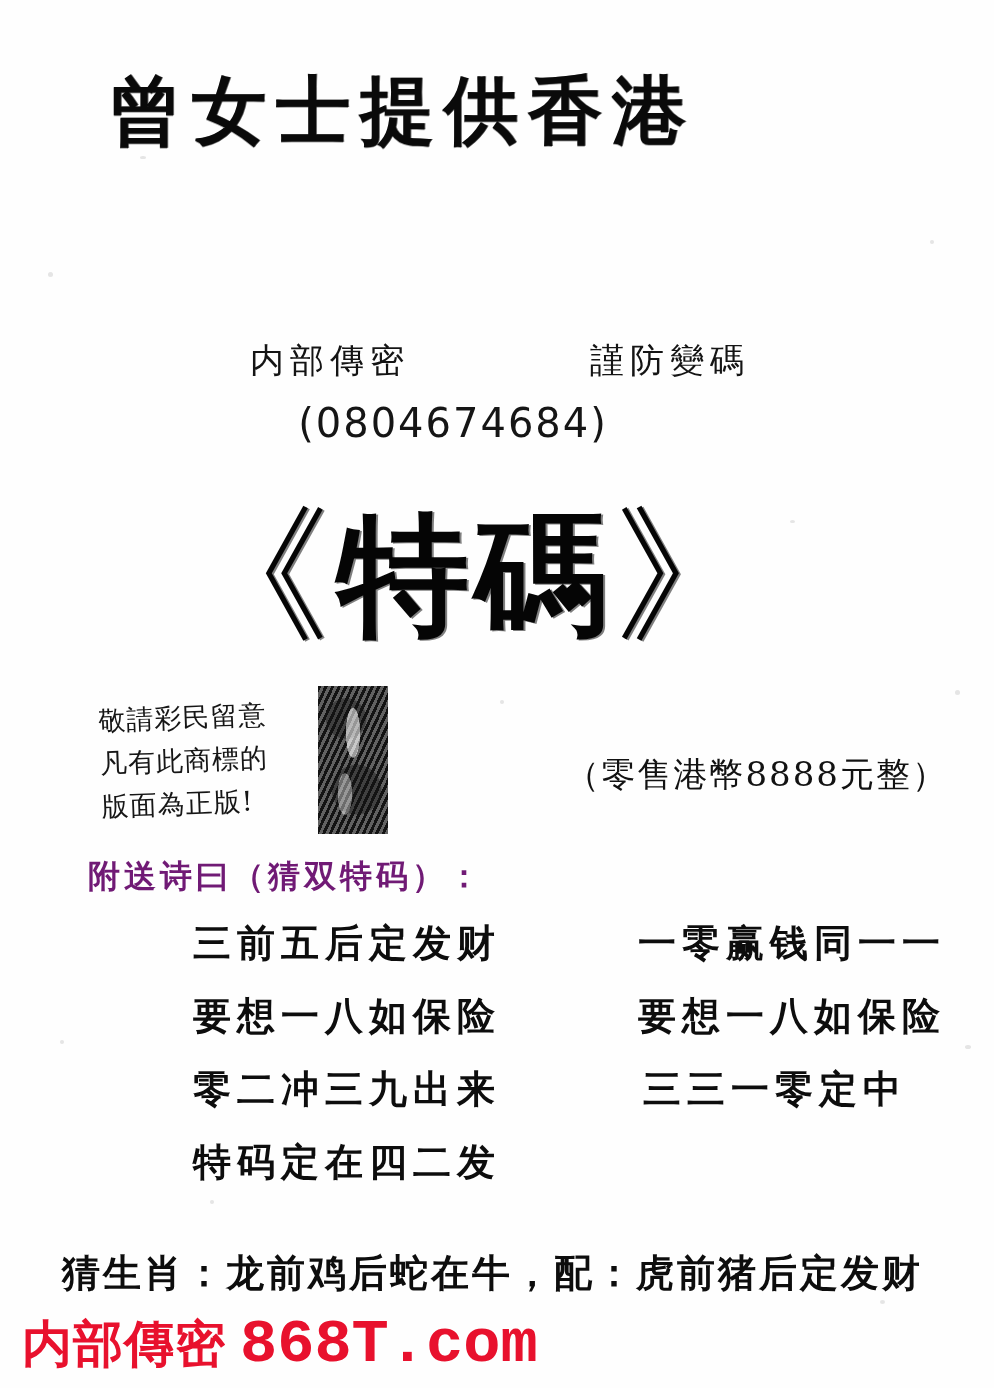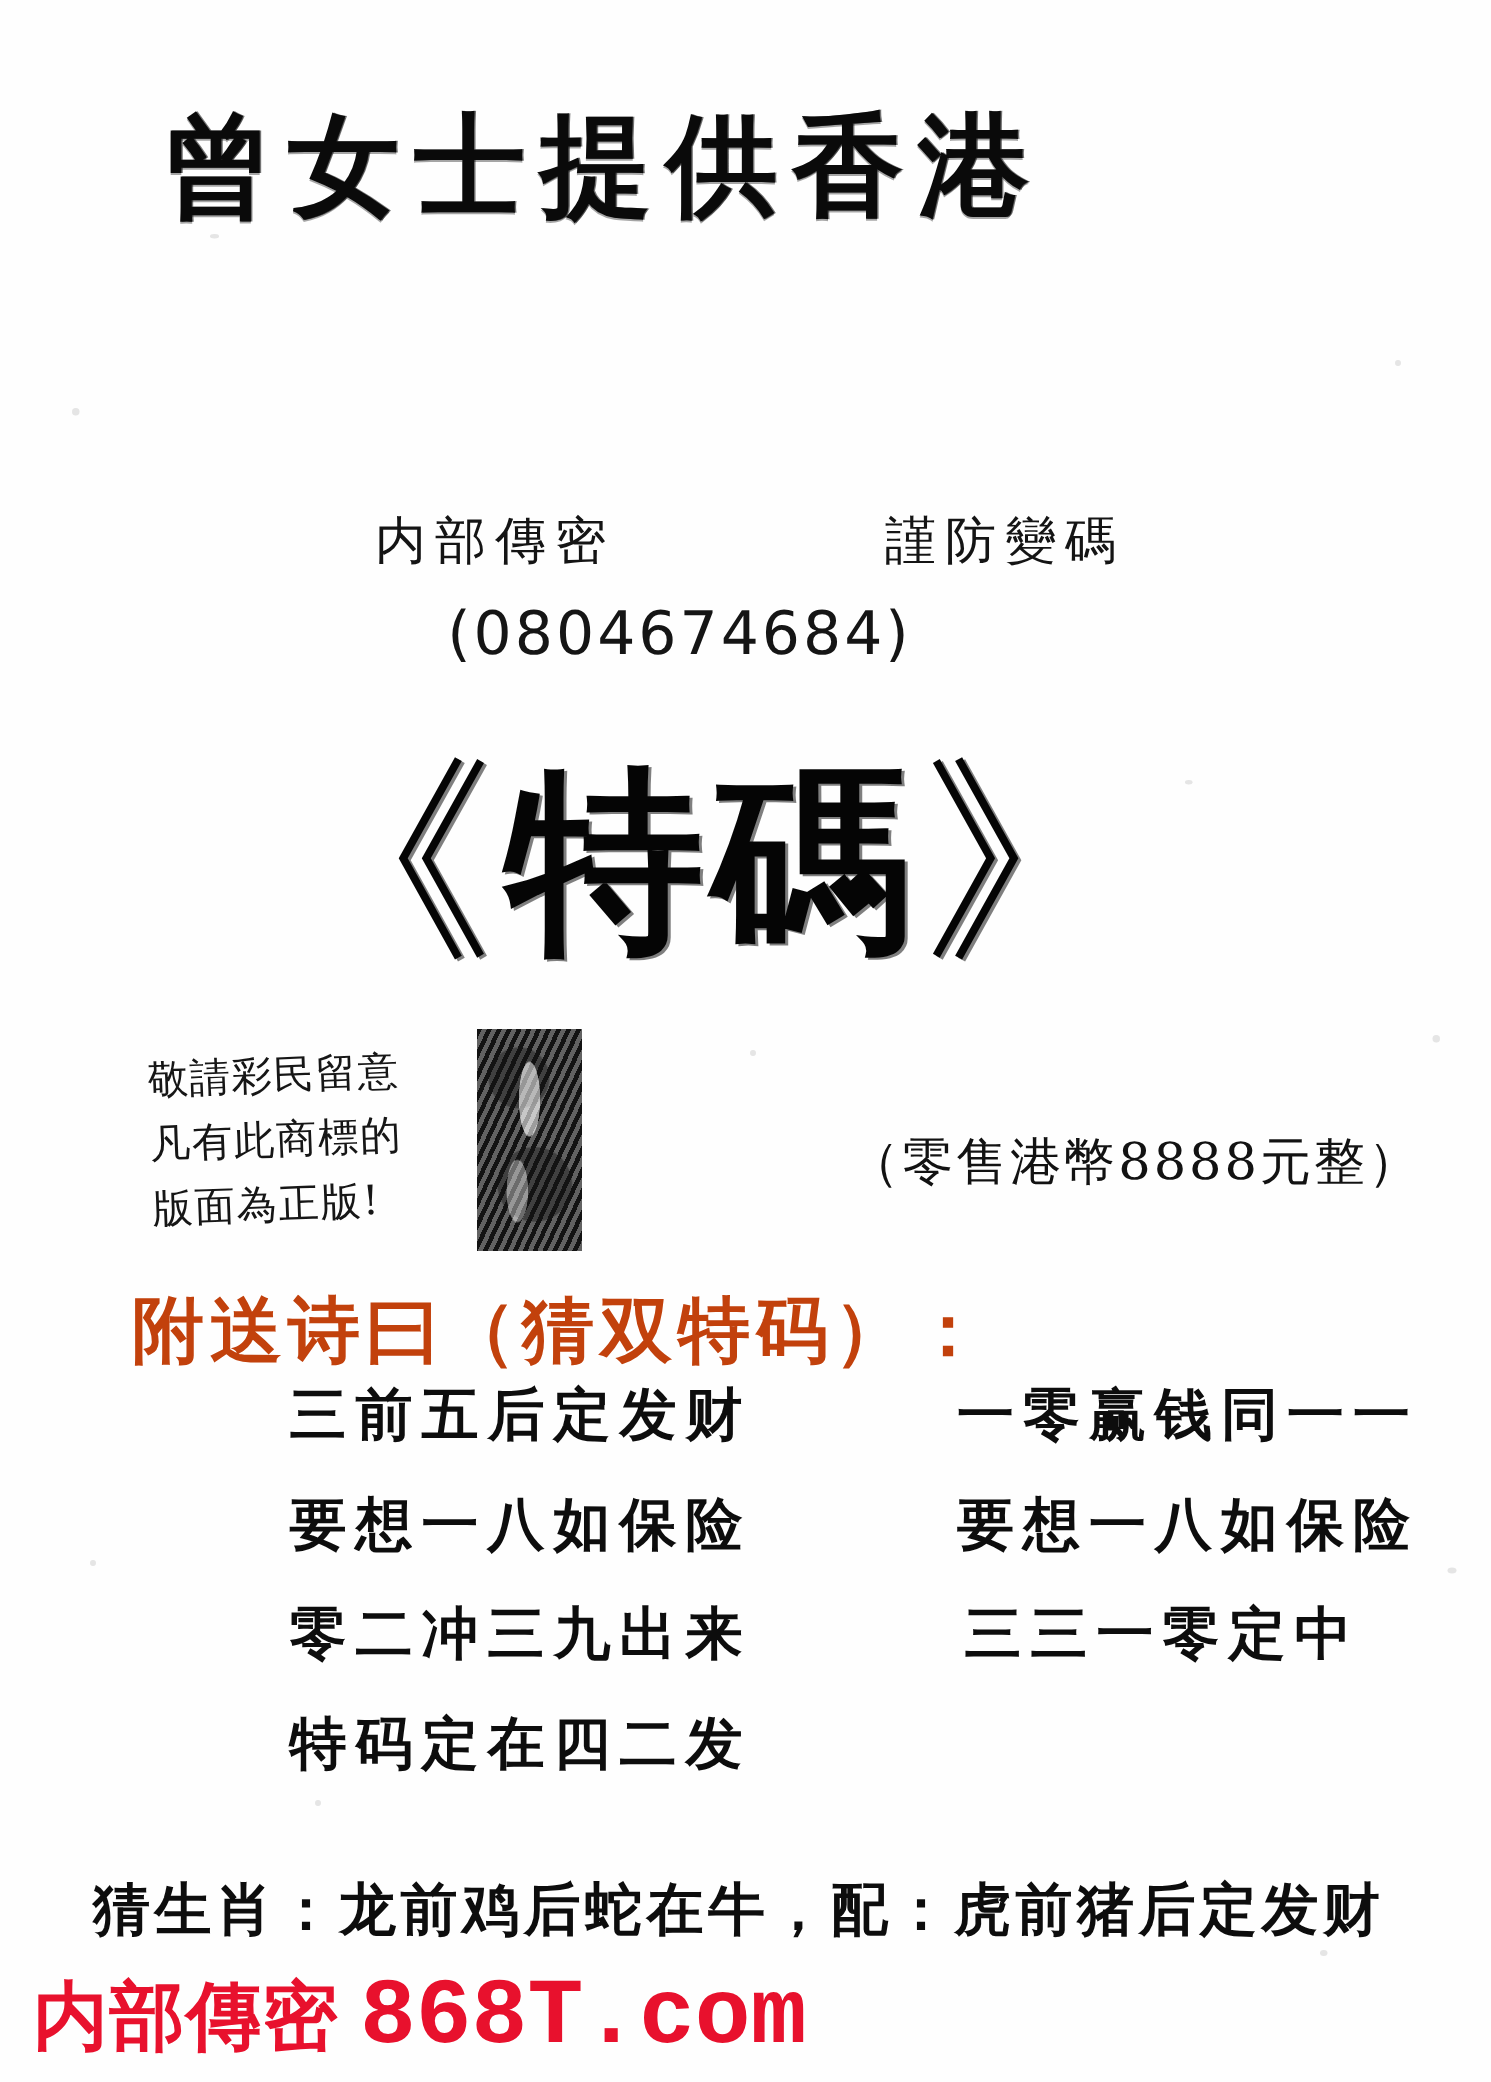--- a/index.html
+++ b/index.html
@@ -138,23 +138,23 @@
     color: #121212;
     white-space: nowrap;
   }
 
   .poem-head {
     position: absolute;
     top: 855px;
     left: 88px;
     font-family: Liberation Sans, sans-serif;
     font-weight: bold;
-    font-size: 48px;
+    font-size: 32px;
     letter-spacing: 4px;
-    color: #c2410c;
+    color: #701a75;
   }
 
   .poem {
     position: absolute;
     top: 918px;
     left: 0;
     width: 988px;
     box-sizing: border-box;
     padding: 0 60px 0 175px;
     margin-left: 18px;

